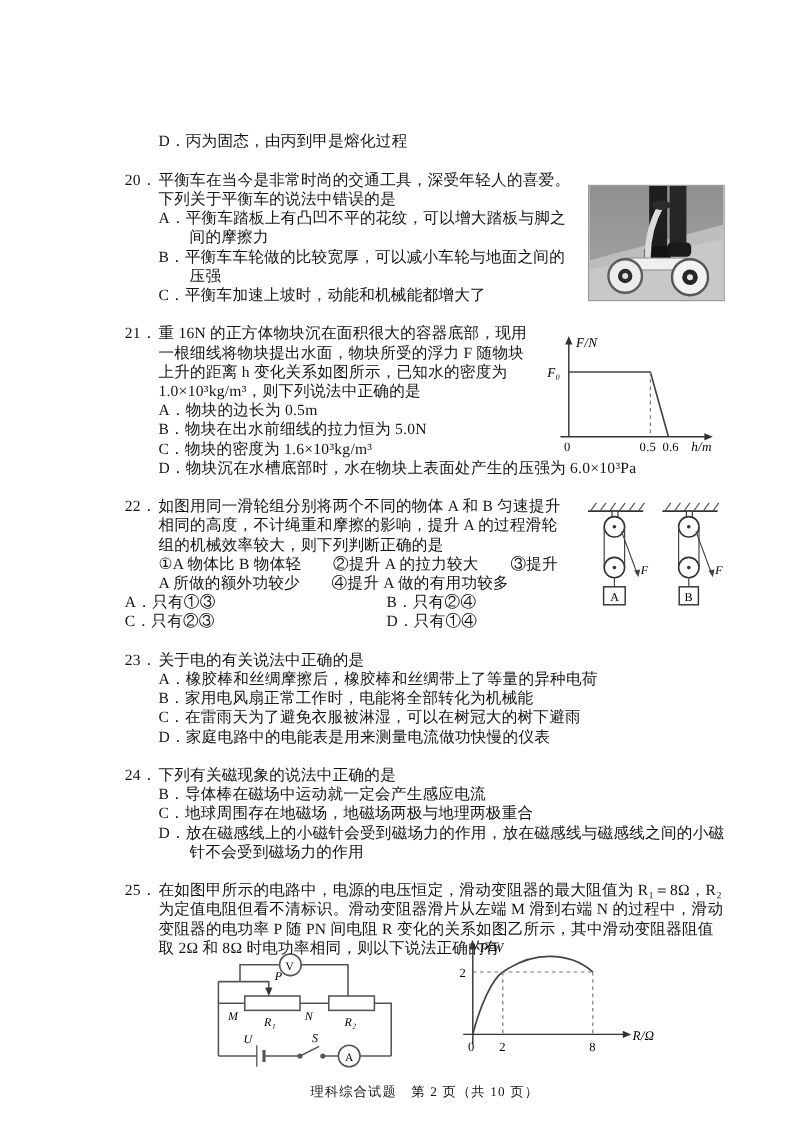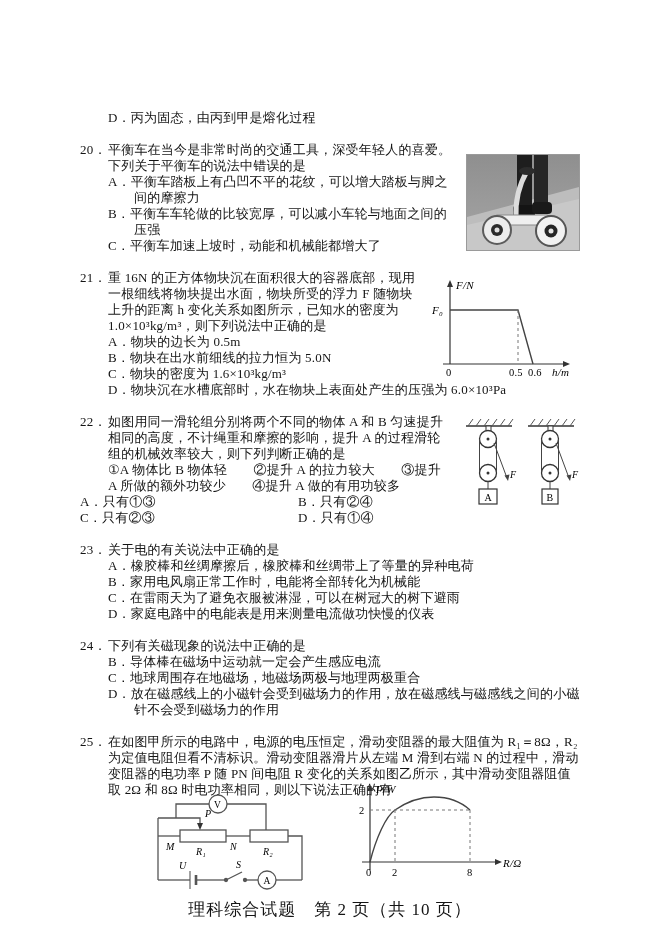--- a/index.html
+++ b/index.html
@@ -1,36 +1,36 @@
 <!DOCTYPE html>
 <html><head>
 <meta charset="utf-8">
 <style>
   html,body{margin:0;padding:0;background:#e8e8e8;}
   .sheet{position:relative;width:661px;height:935px;background:#ffffff;overflow:hidden;
          font-family:"Liberation Serif","DejaVu Serif",serif;color:#141414;
          font-size:13px;line-height:16px;letter-spacing:.2px;}
-  .content{position:absolute;left:80px;top:110px;width:500px;}
+  .content{position:absolute;left:104px;top:110px;width:500px;}
   .q{position:relative;}
   
   .qrow{padding-left:28px;text-indent:-28px;margin-top:16px;}
   .qnum{display:inline-block;width:28px;text-indent:0;}
   
   .opt{padding-left:54px;text-indent:-26px;}
   .stmt{padding-left:28px;}
   .optgrid{display:grid;grid-template-columns:218px auto;}
   
   .figR{float:right;}
   .photo-frame{width:114px;height:97px;margin:12px 0 4px 8px;border:1px solid #9a9a9a;box-sizing:border-box;}
   .g21{width:150px;height:104px;margin:6px 0 2px 6px;}
   .pulleys{width:122px;height:106px;margin:2px 0 2px 6px;}
   .fig25{display:flex;align-items:flex-start;margin-top:-20px;margin-left:40px;}
   .circuit{width:168px;height:102px;margin-top:14px;margin-left:26px;}
   .pgraph{width:188px;height:106px;margin-left:26px;margin-top:2px;}
-  .footer{text-align:center;margin-top:8px;font-size:17px;letter-spacing:1px;}
+  .footer{text-align:center;margin-top:8px;font-size:11px;letter-spacing:1px;}
   svg text{font-family:"Liberation Serif","DejaVu Serif",serif;}
   .it{font-style:italic;}
 </style>
 </head>
 <body>
 
 <div class="sheet">
   <div class="content">
 
     <div class="opt">D．丙为固态，由丙到甲是熔化过程</div>

